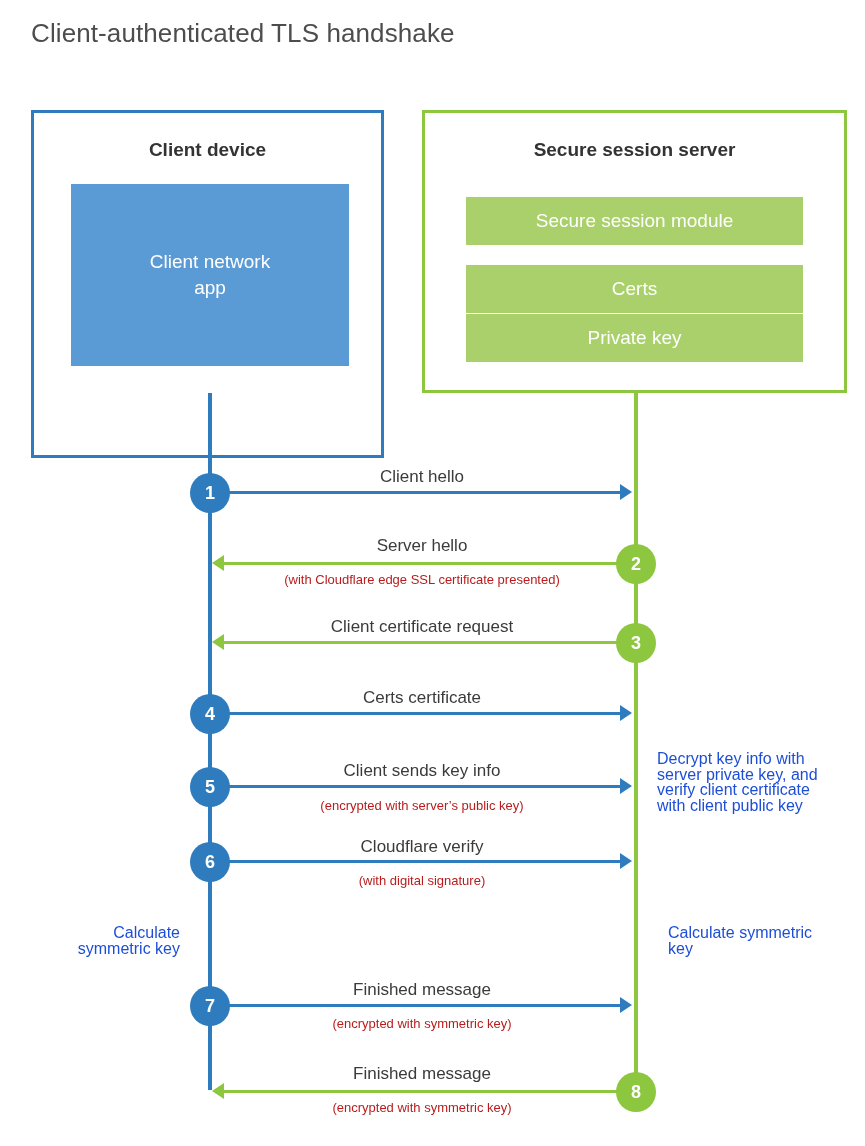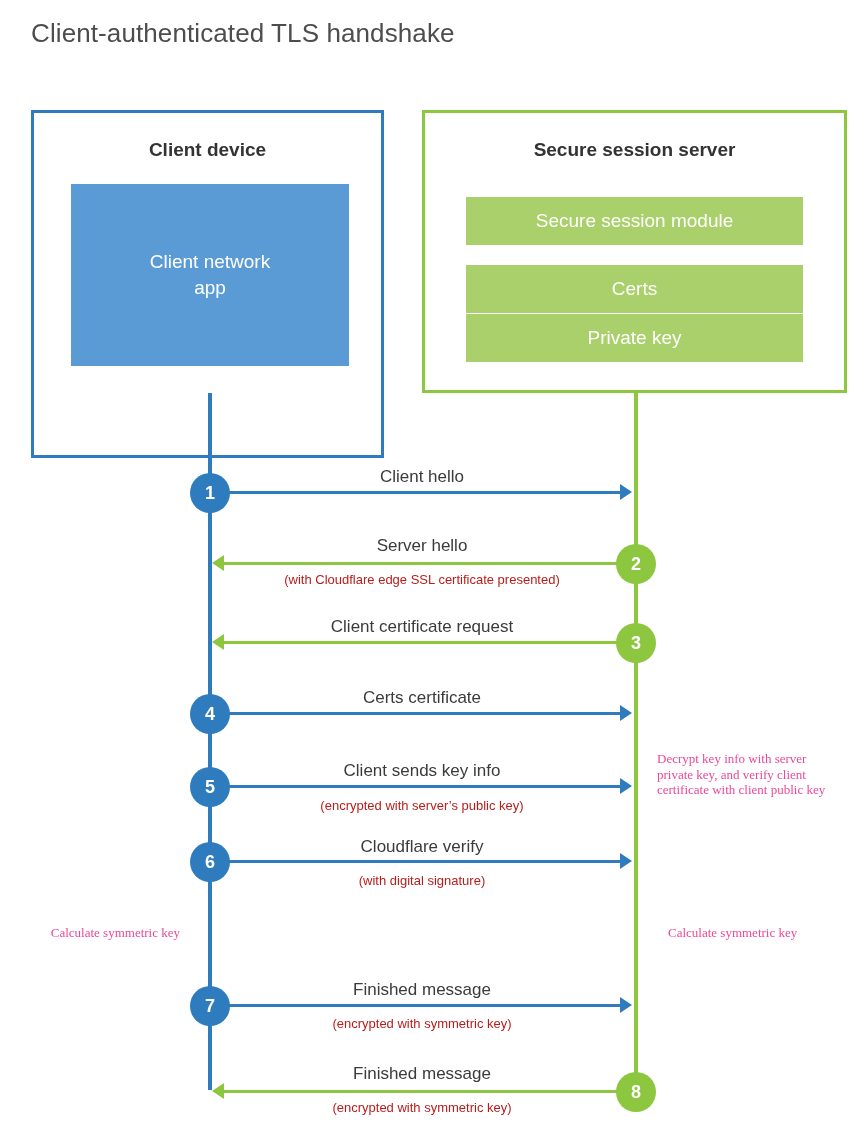--- a/index.html
+++ b/index.html
@@ -160,24 +160,23 @@
     width: 424px;
     text-align: center;
     font-size: 13px;
     color: #b91c1c;
     white-space: nowrap;
   }
 
   
   .side-note {
     position: absolute;
-    font-size: 13px;
+    font-size: 16px;
     line-height: 15.5px;
-    color: #ec4899;
-    font-family: Liberation Serif, serif;
+    color: #1d4ed8;
   }
   #note-decrypt {
     left: 657px;
     top: 751px;
     width: 185px;
     text-align: left;
   }
   #note-calc-client {
     left: 40px;
     top: 925px;

